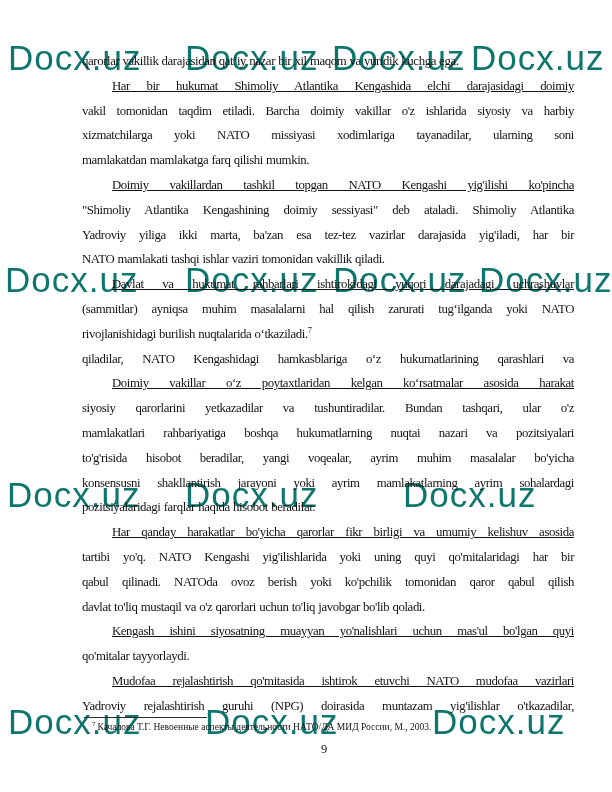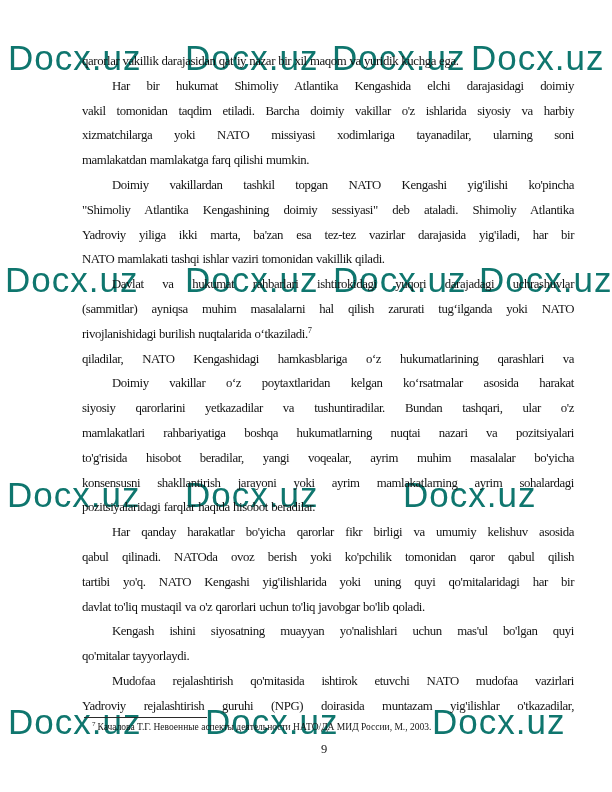--- a/index.html
+++ b/index.html
@@ -37,21 +37,21 @@
   }
   .ln {
     height: 24.8px;
     line-height: 24.8px;
     text-align: left;
   }
   .ln.j {
     text-align: justify;
     text-align-last: justify;
   }
-  .ln.ind { text-indent: 30px; }
+  .ln.ind { text-indent: 30px; text-decoration: underline; }
   .fnref {
     font-size: 8.5px;
     letter-spacing: 0;
     vertical-align: super;
     line-height: 0;
   }
   
   .fsep {
     position: absolute;
     left: 84px;
@@ -127,22 +127,22 @@
     <div class="ln j">(sammitlar) ayniqsa muhim masalalarni hal qilish zarurati tug‘ilganda yoki NATO</div>
     <div class="ln"><span>rivojlanishidagi burilish nuqtalarida o‘tkaziladi.</span><sup class="fnref">7</sup></div>
     <div class="ln j">qiladilar, NATO Kengashidagi hamkasblariga o‘z hukumatlarining qarashlari va</div>
     <div class="ln j ind">Doimiy vakillar o‘z poytaxtlaridan kelgan ko‘rsatmalar asosida harakat</div>
     <div class="ln j">siyosiy qarorlarini yetkazadilar va tushuntiradilar. Bundan tashqari, ular o'z</div>
     <div class="ln j">mamlakatlari rahbariyatiga boshqa hukumatlarning nuqtai nazari va pozitsiyalari</div>
     <div class="ln j">to'g'risida hisobot beradilar, yangi voqealar, ayrim muhim masalalar bo'yicha</div>
     <div class="ln j">konsensusni shakllantirish jarayoni yoki ayrim mamlakatlarning ayrim sohalardagi</div>
     <div class="ln">pozitsiyalaridagi farqlar haqida hisobot beradilar.</div>
     <div class="ln j ind">Har qanday harakatlar bo'yicha qarorlar fikr birligi va umumiy kelishuv asosida</div>
+    <div class="ln j">tartibi yo'q. NATO Kengashi yig'ilishlarida yoki uning quyi qo'mitalaridagi har bir</div>
     <div class="ln j">qabul qilinadi. NATOda ovoz berish yoki ko'pchilik tomonidan qaror qabul qilish</div>
-    <div class="ln j">tartibi yo'q. NATO Kengashi yig'ilishlarida yoki uning quyi qo'mitalaridagi har bir</div>
     <div class="ln">davlat to'liq mustaqil va o'z qarorlari uchun to'liq javobgar bo'lib qoladi.</div>
     <div class="ln j ind">Kengash ishini siyosatning muayyan yo'nalishlari uchun mas'ul bo'lgan quyi</div>
     <div class="ln">qo'mitalar tayyorlaydi.</div>
     <div class="ln j ind">Mudofaa rejalashtirish qo'mitasida ishtirok etuvchi NATO mudofaa vazirlari</div>
     <div class="ln j">Yadroviy rejalashtirish guruhi (NPG) doirasida muntazam yig'ilishlar o'tkazadilar,</div>
   </div>
 
   <div class="fsep"></div>
   <div class="footnote">
     <sup>7</sup><span>Качалова Т.Г. Невоенные аспекты деятельности НАТО/ДА МИД России, М., 2003.</span>

